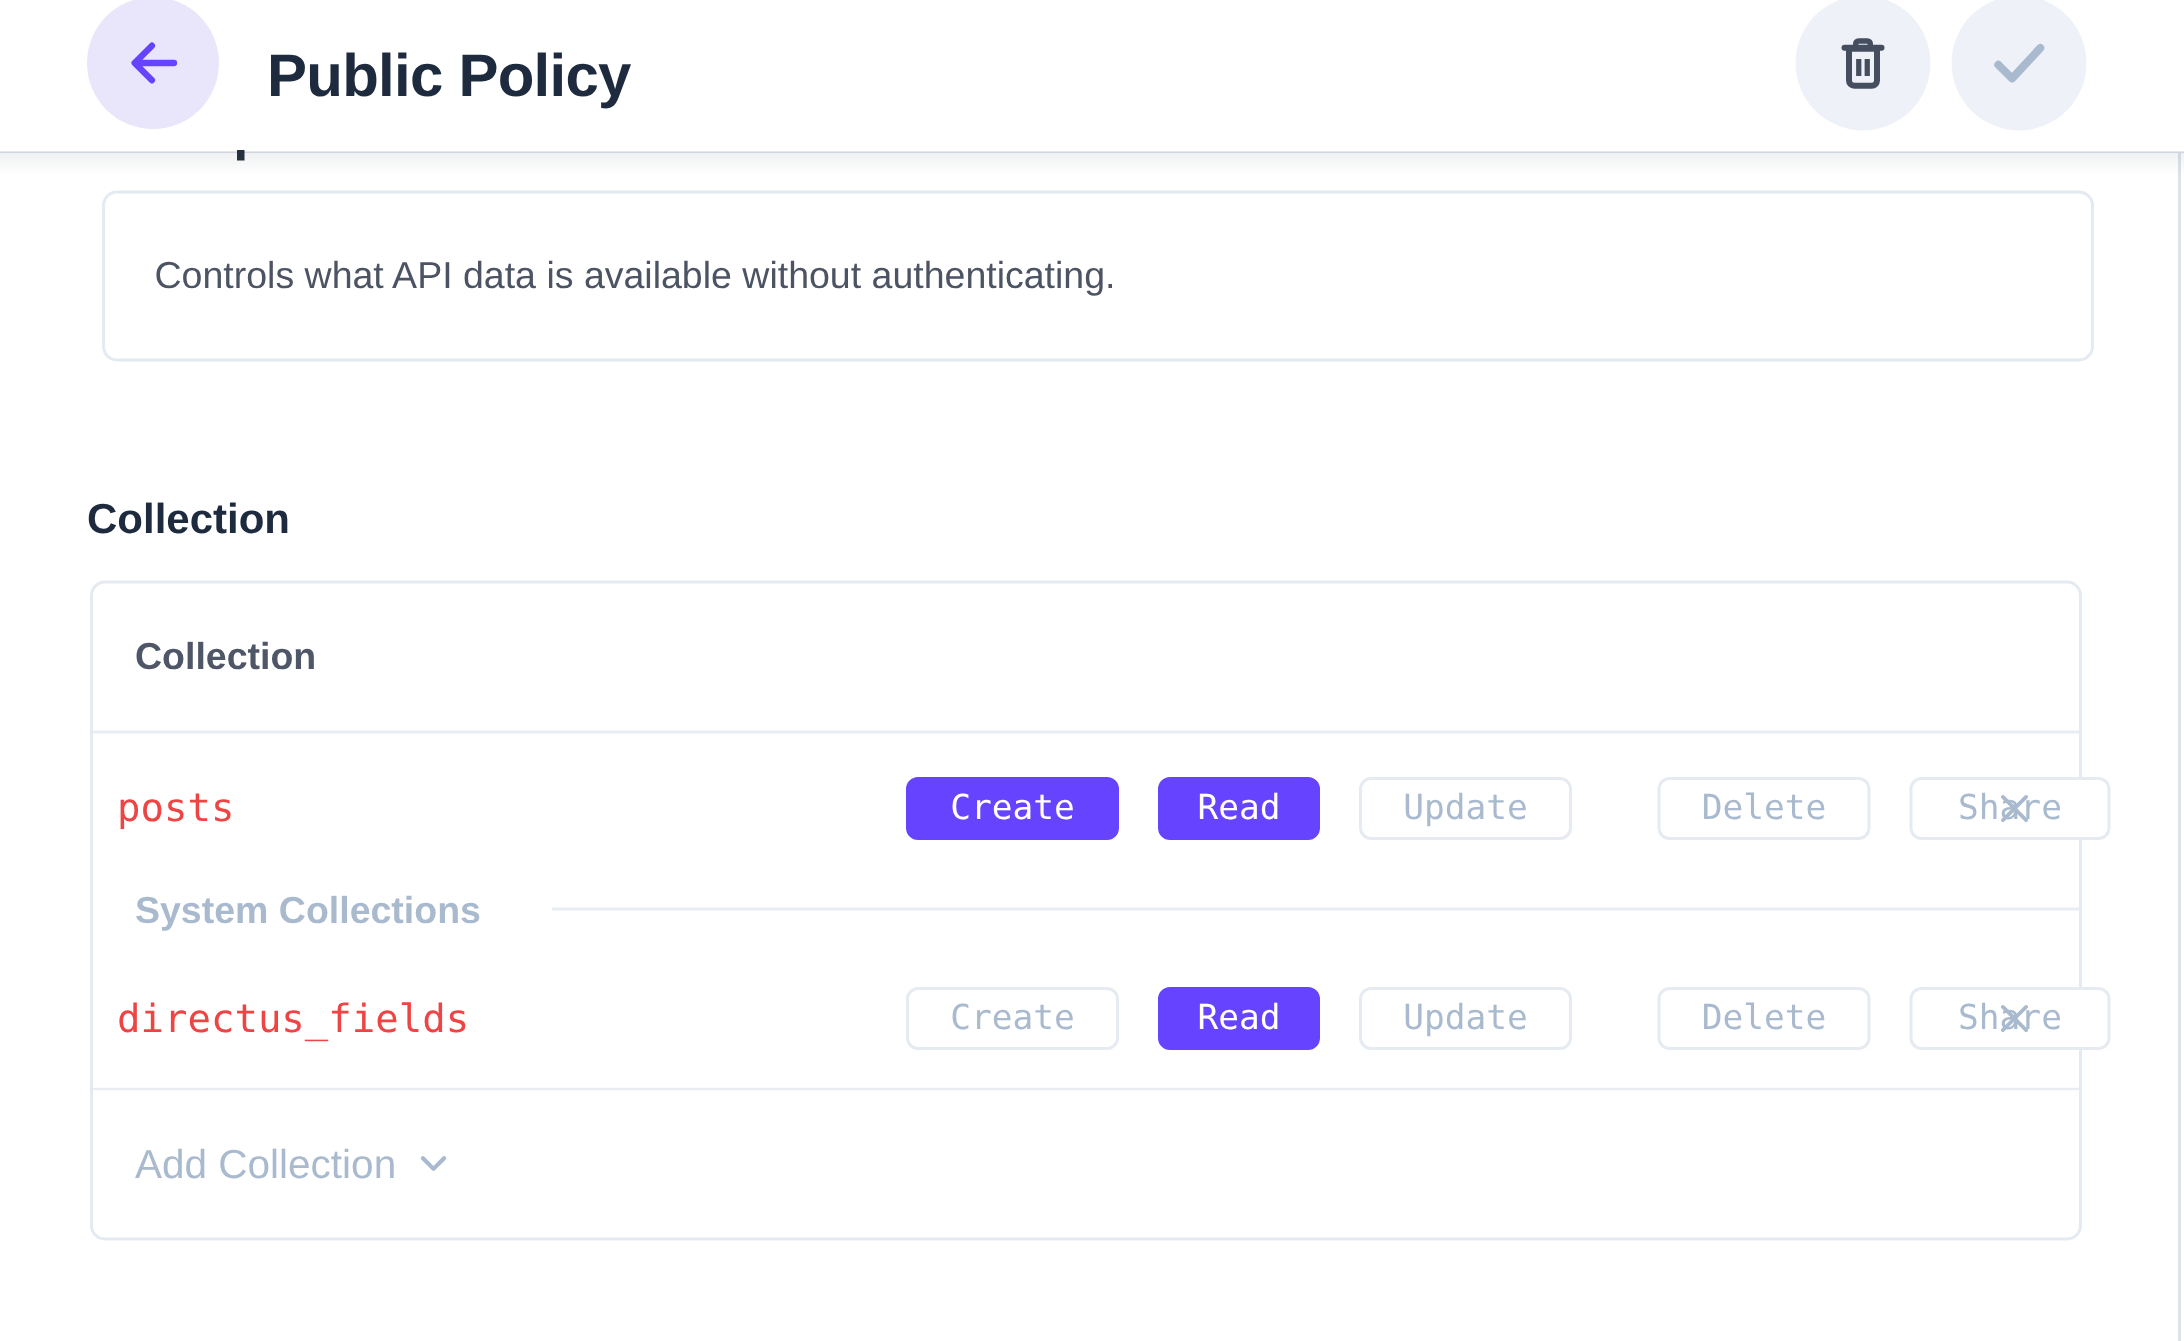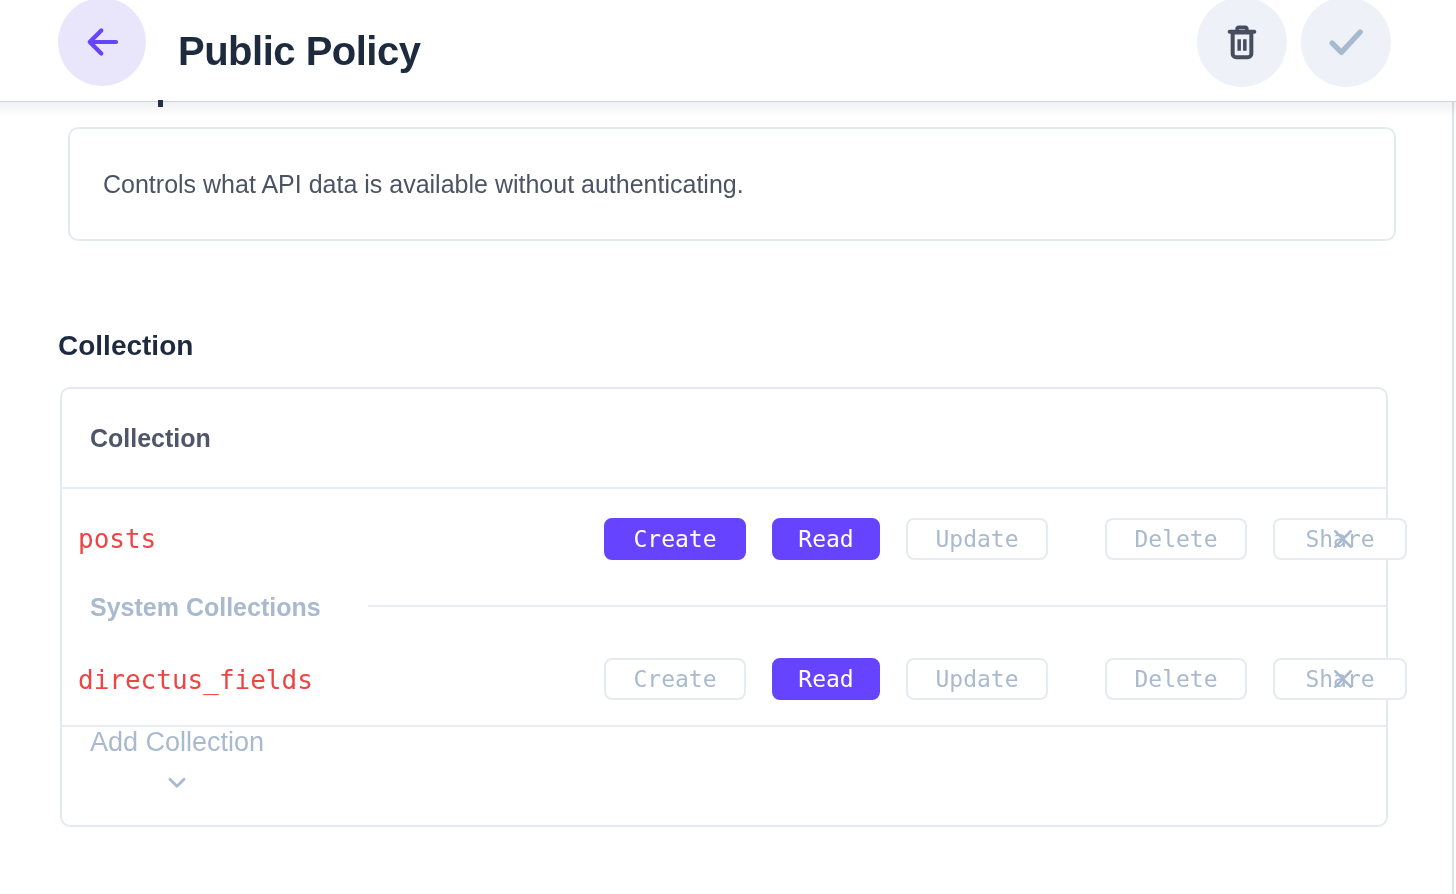--- a/index.html
+++ b/index.html
@@ -68,21 +68,21 @@
 
   .system-divider-label { position:absolute; left:28px; top:204px; font-size:25px;
                           font-weight:700; color:#a9bacf; }
   .system-divider-line { position:absolute; left:306px; right:0; top:216px; height:2px;
                          background:#e8edf3; }
 
   .perm-footer { position:absolute; left:0; right:0; top:336px; bottom:0;
                  border-top:2px solid #e8edf3; border-radius:0 0 8px 8px; }
   .add-collection { position:absolute; left:28px; top:0; height:100%; display:flex;
                     align-items:center; gap:12px; background:transparent; border:none; cursor:pointer;
-                    font-family:"Liberation Sans",sans-serif; font-size:27px; color:#a9bacf;flex-direction:column; }
+                    font-family:"Liberation Sans",sans-serif; font-size:27px; color:#a9bacf; }
 
   .right-edge { position:absolute; left:1452px; top:0; width:2px; height:894px; background:#dde3ea; }
 
   svg { display:block; }
 </style>
 </head>
 <body>
 
 <div class="screen">
 

